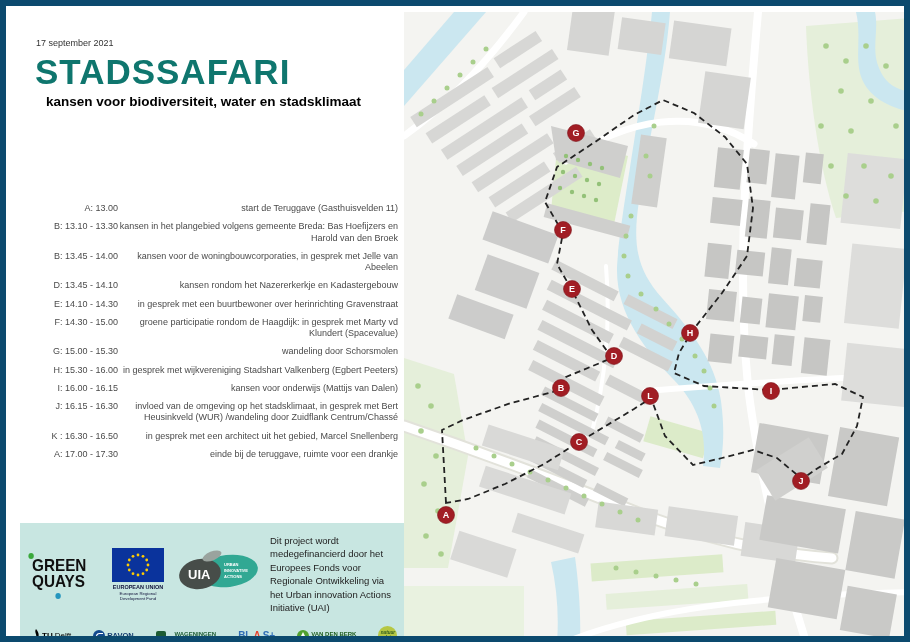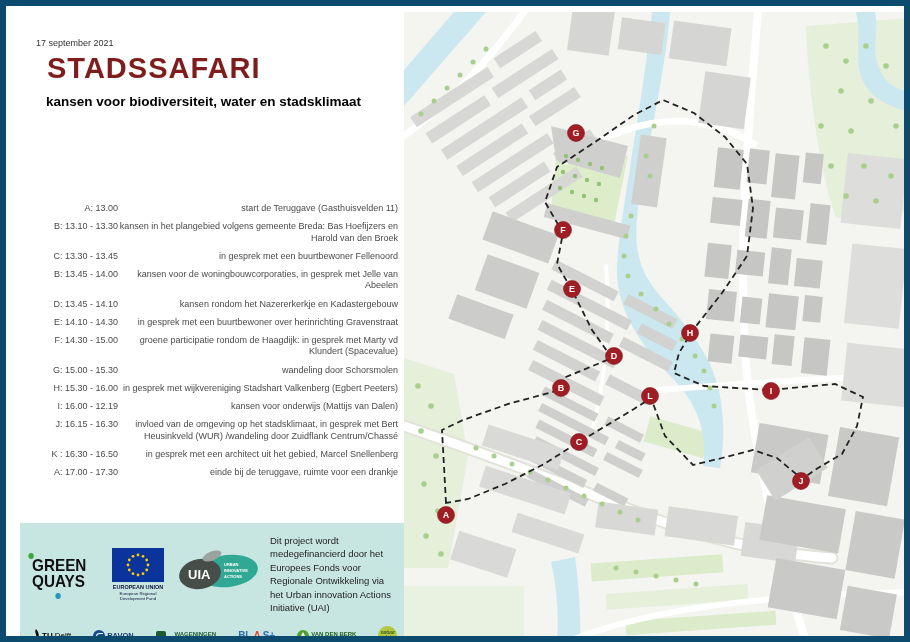--- a/index.html
+++ b/index.html
@@ -1,21 +1,21 @@
 <!DOCTYPE html>
 <html><head>
 <meta charset="utf-8">
 <style>
   html,body{margin:0;padding:0;background:#d8d8d8;}
   .frame{position:relative;width:910px;height:642px;background:#ffffff;border:6px solid #0c4a6e;
          box-sizing:border-box;font-family:"Liberation Sans",sans-serif;overflow:hidden;}
 
   
   .date{position:absolute;left:30px;top:32px;font-size:9px;color:#333;}
-  .title{position:absolute;left:41px;top:46px;font-size:29px;font-weight:bold;color:#7f1d1d;
+  .title{position:absolute;left:29px;top:46px;font-size:35px;font-weight:bold;color:#0f766e;
          letter-spacing:1px;margin:0;}
   .subtitle{position:absolute;left:40px;top:88px;font-size:13.5px;font-weight:bold;color:#000;}
 
   .schedule{position:absolute;left:30px;top:197px;width:362px;}
   .srow{display:flex;font-size:9px;color:#4a4a4a;margin-bottom:7px;line-height:1.25;text-align:right;}
   .stime{width:82px;flex:none;}
   .sdesc{flex:1;}
   .legend-dashes{display:flex;gap:5px;width:82px;flex:none;align-items:center;}
   .legend-dashes i{display:block;width:9px;height:3px;background:#1a1a1a;}
 
@@ -82,24 +82,20 @@
   <div class="schedule">
     <div class="srow">
         <span class="stime">A: 13.00</span>
         <span class="sdesc">start de Teruggave (Gasthuisvelden 11)</span>
       </div>
     <div class="srow">
         <span class="stime">B: 13.10 - 13.30</span>
         <span class="sdesc">kansen in het plangebied volgens gemeente Breda: Bas Hoefijzers en Harold van den Broek</span>
       </div>
     <div class="srow">
-        <span class="stime">C: 13.30 - 13.45</span>
-        <span class="sdesc">in gesprek met een buurtbewoner Fellenoord</span>
-      </div>
-    <div class="srow">
         <span class="stime">B: 13.45 - 14.00</span>
         <span class="sdesc">kansen voor de woningbouwcorporaties, in gesprek met Jelle van Abeelen</span>
       </div>
     <div class="srow">
         <span class="stime">D: 13.45 - 14.10</span>
         <span class="sdesc">kansen rondom het Nazererkerkje en Kadastergebouw</span>
       </div>
     <div class="srow">
         <span class="stime">E: 14.10 - 14.30</span>
         <span class="sdesc">in gesprek met een buurtbewoner over herinrichting Gravenstraat</span>
@@ -110,21 +106,21 @@
       </div>
     <div class="srow">
         <span class="stime">G: 15.00 - 15.30</span>
         <span class="sdesc">wandeling door Schorsmolen</span>
       </div>
     <div class="srow">
         <span class="stime">H: 15.30 - 16.00</span>
         <span class="sdesc">in gesprek met wijkvereniging Stadshart Valkenberg (Egbert Peeters)</span>
       </div>
     <div class="srow">
-        <span class="stime">I: 16.00 - 12.19</span>
+        <span class="stime">I: 16.00 - 16.15</span>
         <span class="sdesc">kansen voor onderwijs (Mattijs van Dalen)</span>
       </div>
     <div class="srow">
         <span class="stime">J: 16.15 - 16.30</span>
         <span class="sdesc">invloed van de omgeving op het stadsklimaat, in gesprek met Bert Heusinkveld (WUR) /wandeling door Zuidflank Centrum/Chassé</span>
       </div>
     <div class="srow">
         <span class="stime">K : 16.30 - 16.50</span>
         <span class="sdesc">in gesprek met een architect uit het gebied, Marcel Snellenberg</span>
       </div>

